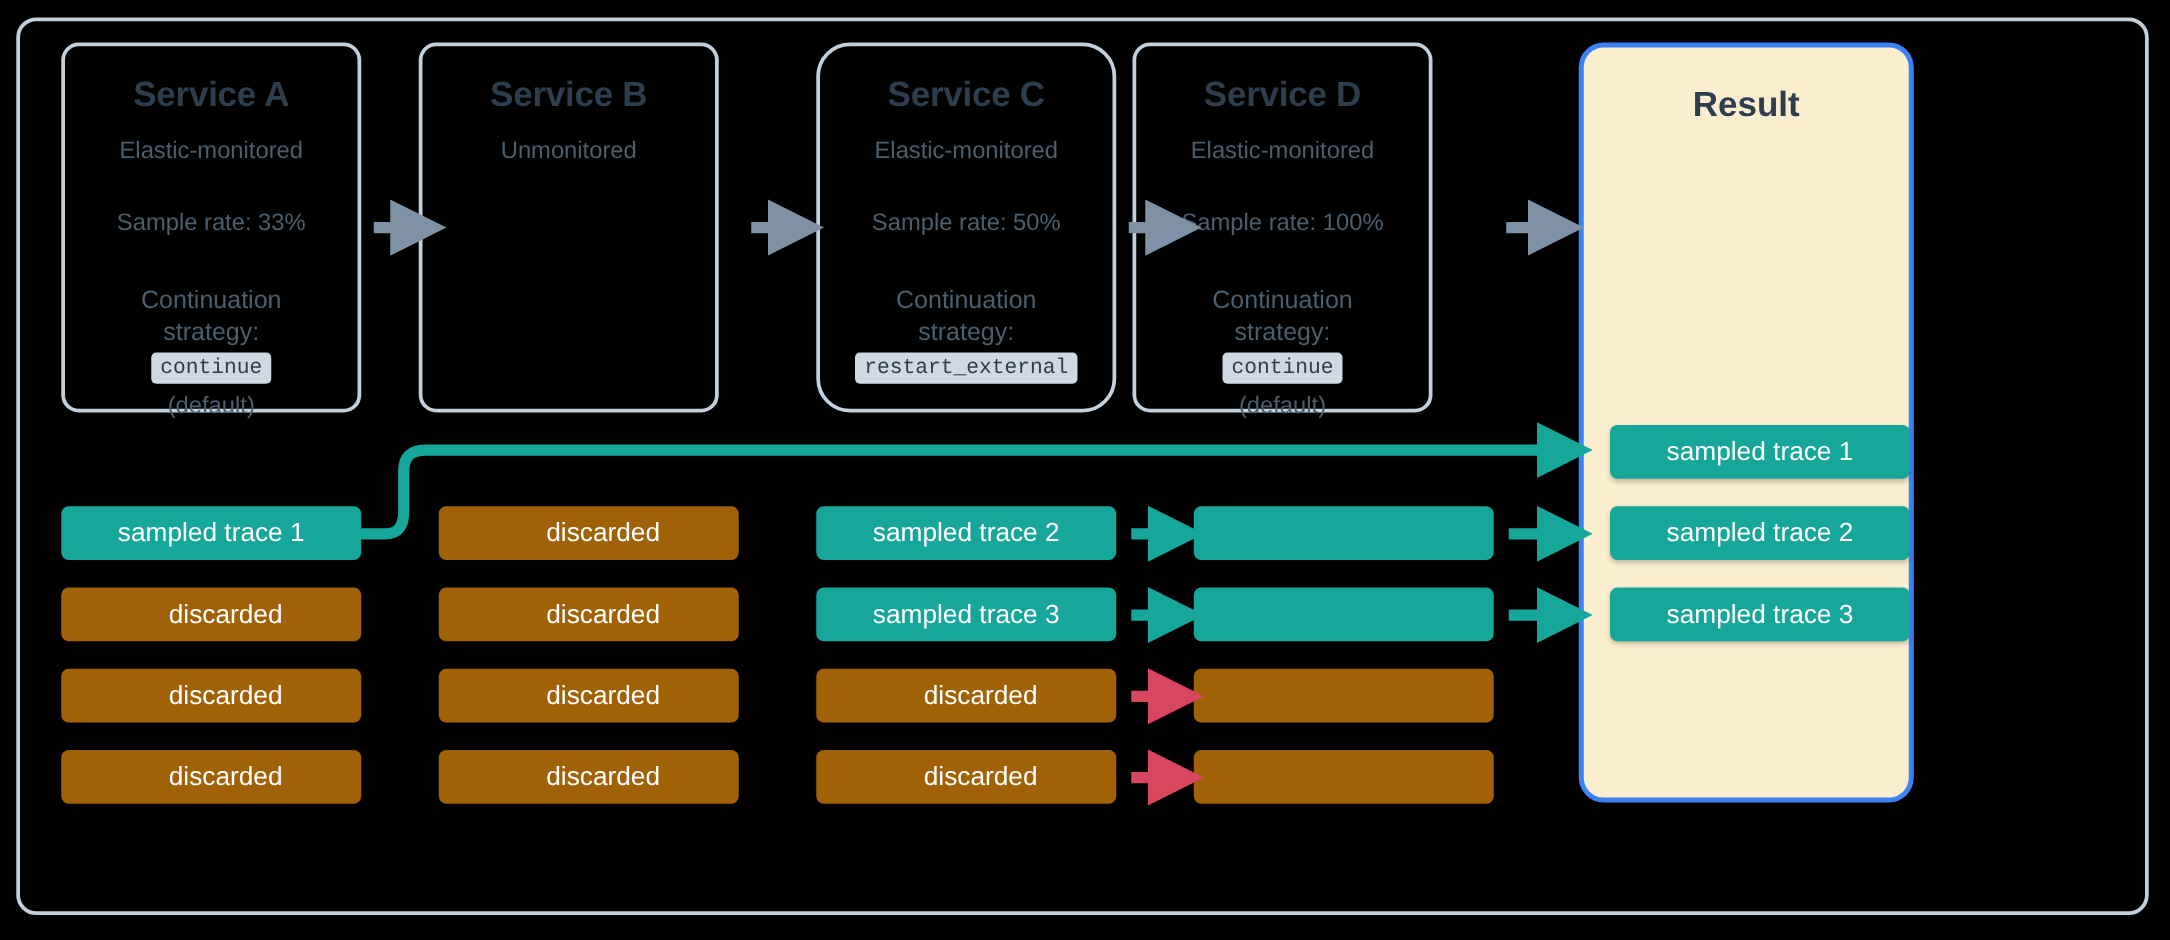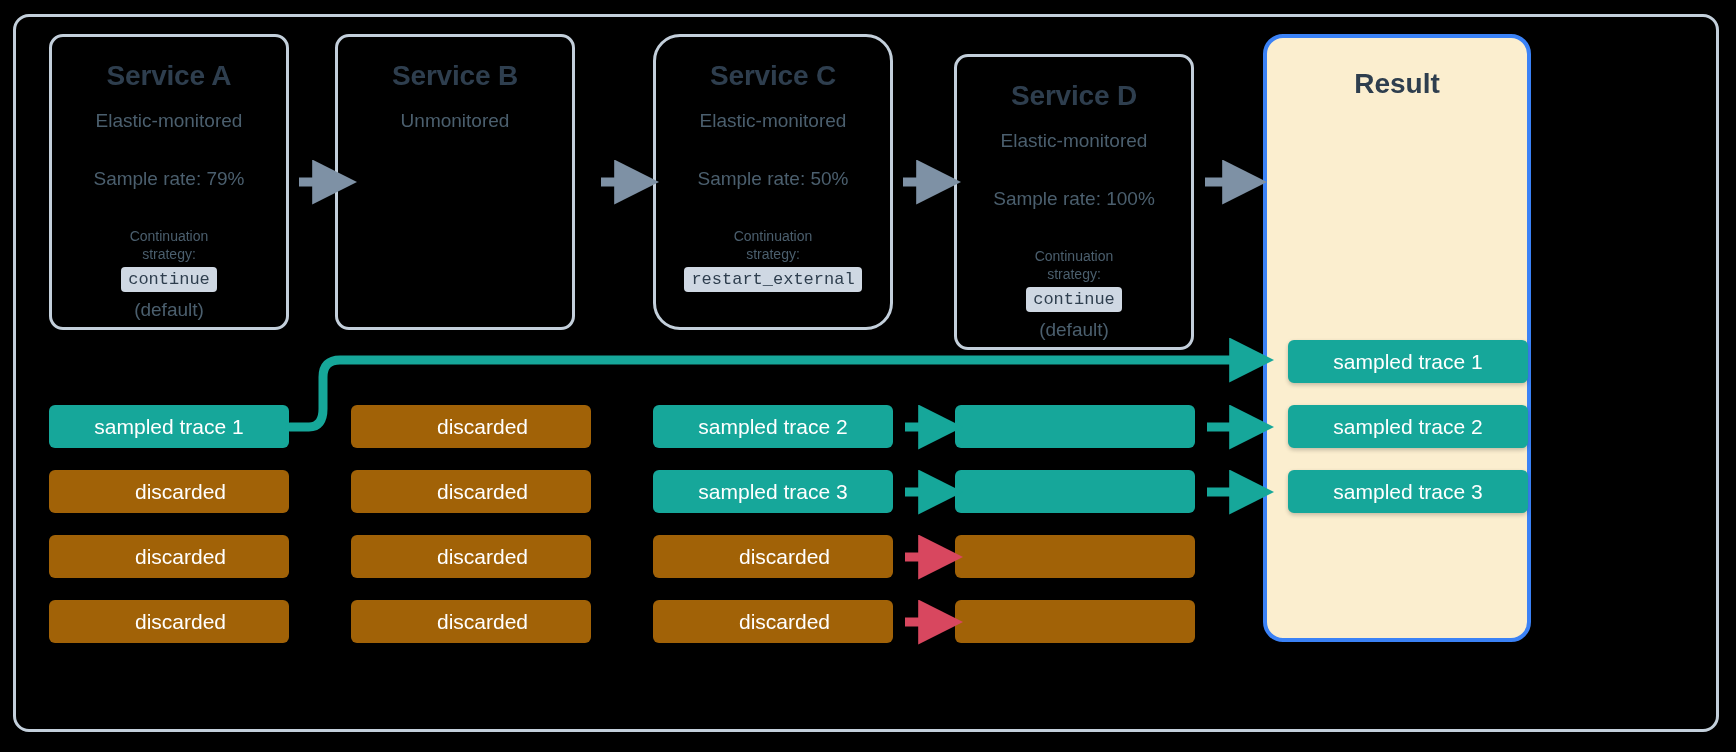--- a/index.html
+++ b/index.html
@@ -59,21 +59,21 @@
     line-height: 1.2;
   }
   .svc-rate {
     margin-top: 36px;
     font-size: 19px;
     color: #4b5f6e;
     line-height: 1.2;
   }
   .svc-strat-label {
     margin-top: 36px;
-    font-size: 14px;
+    font-size: 20px;
     color: #4b5f6e;
     line-height: 1.3;
   }
   .svc-strat-row {
     margin-top: 3px;
     font-size: 19px;
     color: #4b5f6e;
     display: flex;
     align-items: center;
     justify-content: center;
@@ -156,21 +156,21 @@
 </head>
 <body>
 
 <div id="stage">
 
   <div class="outer-frame"></div>
 
   <div class="service-box" style="left:49px;">
     <div class="svc-title">Service A</div>
     <div class="svc-sub">Elastic-monitored</div>
-    <div class="svc-rate">Sample rate: 79%</div>
+    <div class="svc-rate">Sample rate: 33%</div>
     <div class="svc-strat-label">
       <div>Continuation</div>
         <div>strategy:</div>
     </div>
     <div class="svc-strat-row">
       <span class="code-chip">continue</span>
       <span>(default)</span>
     </div>
   </div>
 
@@ -186,21 +186,21 @@
     <div class="svc-strat-label">
       <div>Continuation</div>
         <div>strategy:</div>
     </div>
     <div class="svc-strat-row">
       <span class="code-chip">restart_external</span>
       <span></span>
     </div>
   </div>
 
-  <div class="service-box" style="left:954px;margin-top:20px;">
+  <div class="service-box" style="left:906px;">
     <div class="svc-title">Service D</div>
     <div class="svc-sub">Elastic-monitored</div>
     <div class="svc-rate">Sample rate: 100%</div>
     <div class="svc-strat-label">
       <div>Continuation</div>
         <div>strategy:</div>
     </div>
     <div class="svc-strat-row">
       <span class="code-chip">continue</span>
       <span>(default)</span>

